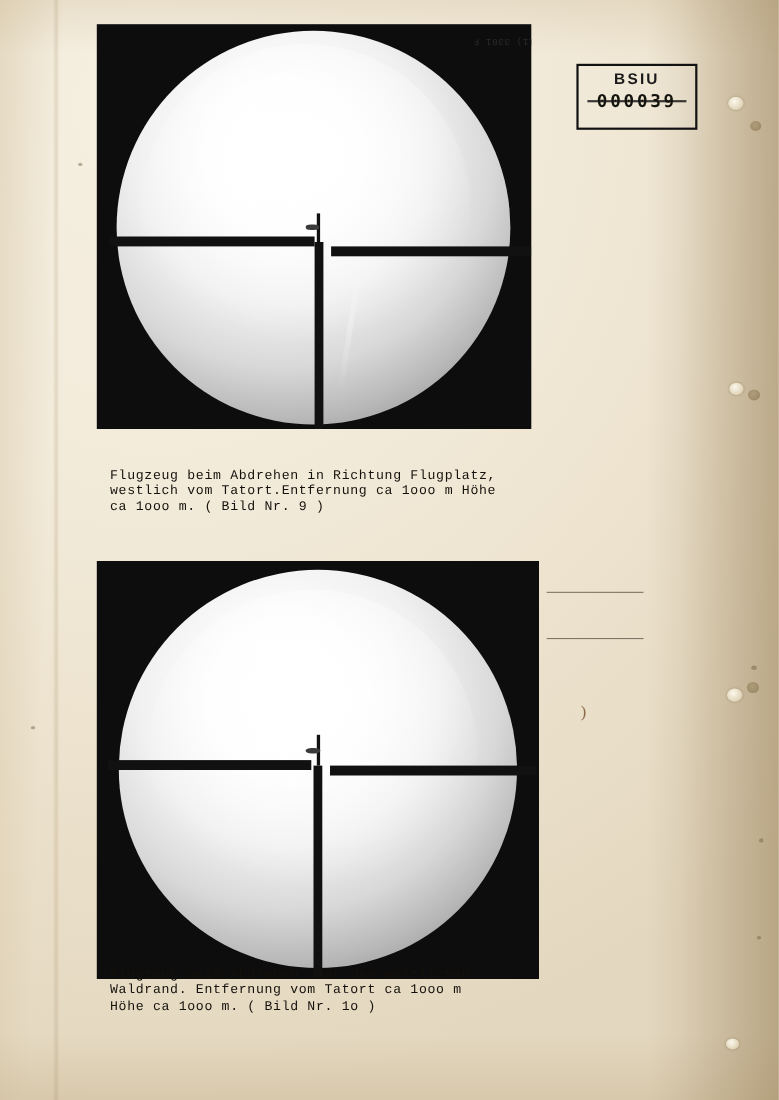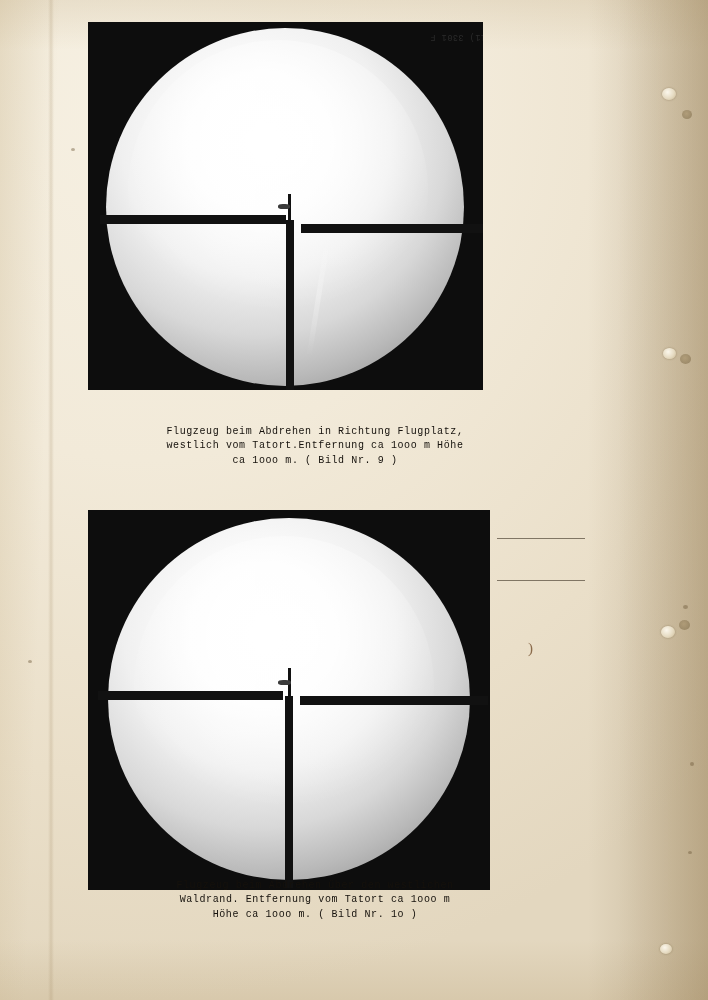--- a/index.html
+++ b/index.html
@@ -85,26 +85,25 @@
   .plane {
     position: absolute;
     background: #3a3a3a;
     border-radius: 40%;
   }
 
   
   .caption {
     position: absolute;
     font-family: "Liberation Mono", monospace;
-    font-size: 10px;
+    font-size: 12px;
     line-height: 14.4px;
     letter-spacing: 0.6px;
     color: #15110c;
     white-space: pre-line;
-    text-align: center;
   }
 
   
   .stamp {
     position: absolute;
     border: 2px solid #111;
     background: rgba(255,255,255,0.06);
   }
   .stamp .bsiu {
     position: absolute;
@@ -198,20 +197,25 @@
 
     <div class="ret-h-left" style="left:12px; top:193px; width:186px; height:9px;"></div>
     <div class="ret-h-right" style="left:213px; top:202px; width:182px; height:9px;"></div>
     <div class="ret-v-top" style="left:200px; top:172px; width:3px; height:26px;"></div>
     <div class="ret-v-bot" style="left:198px; top:198px; width:8px; height:170px;"></div>
     <div class="plane" style="left:190px; top:182px; width:12px; height:5px;"></div>
 
     <div class="side-print" style="right:-65px; top:10px;">KP 10a (07/11) 3301 F</div>
   </div>
 
+  <div class="stamp" style="left:524px; top:58px; width:106px; height:56px;">
+    <div class="bsiu">BSIU</div>
+    <div class="strike"></div>
+    <div class="num">000039</div>
+  </div>
 
   <div class="caption" style="left:100px; top:425px; width:430px;">Flugzeug beim Abdrehen in Richtung Flugplatz,
 westlich vom Tatort.Entfernung ca 1ooo m Höhe
 ca 1ooo m. ( Bild Nr. 9 )</div>
 
   <div class="photo" style="left:88px; top:510px; width:402px; height:380px;">
     <div class="disc" style="left:20px; top:8px; width:362px; height:362px;"></div>
     <div class="glow" style="left:46px; top:26px; width:300px; height:300px;"></div>
     <div class="streak" style="left:232px; top:718px; width:4px; height:0px; opacity:0.4;"></div>
     <div class="streak" style="left:166px; top:50px; width:4px; height:140px; transform: rotate(-12deg); opacity:0.32;"></div>

